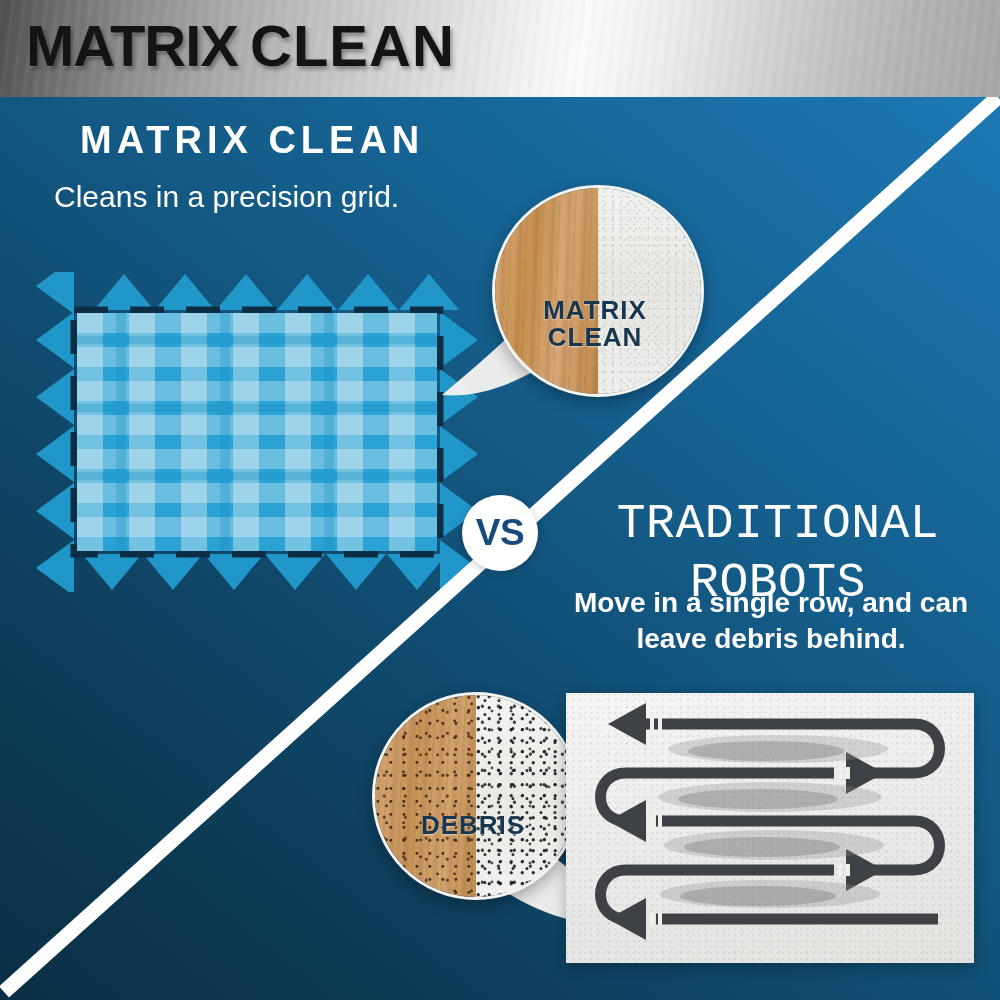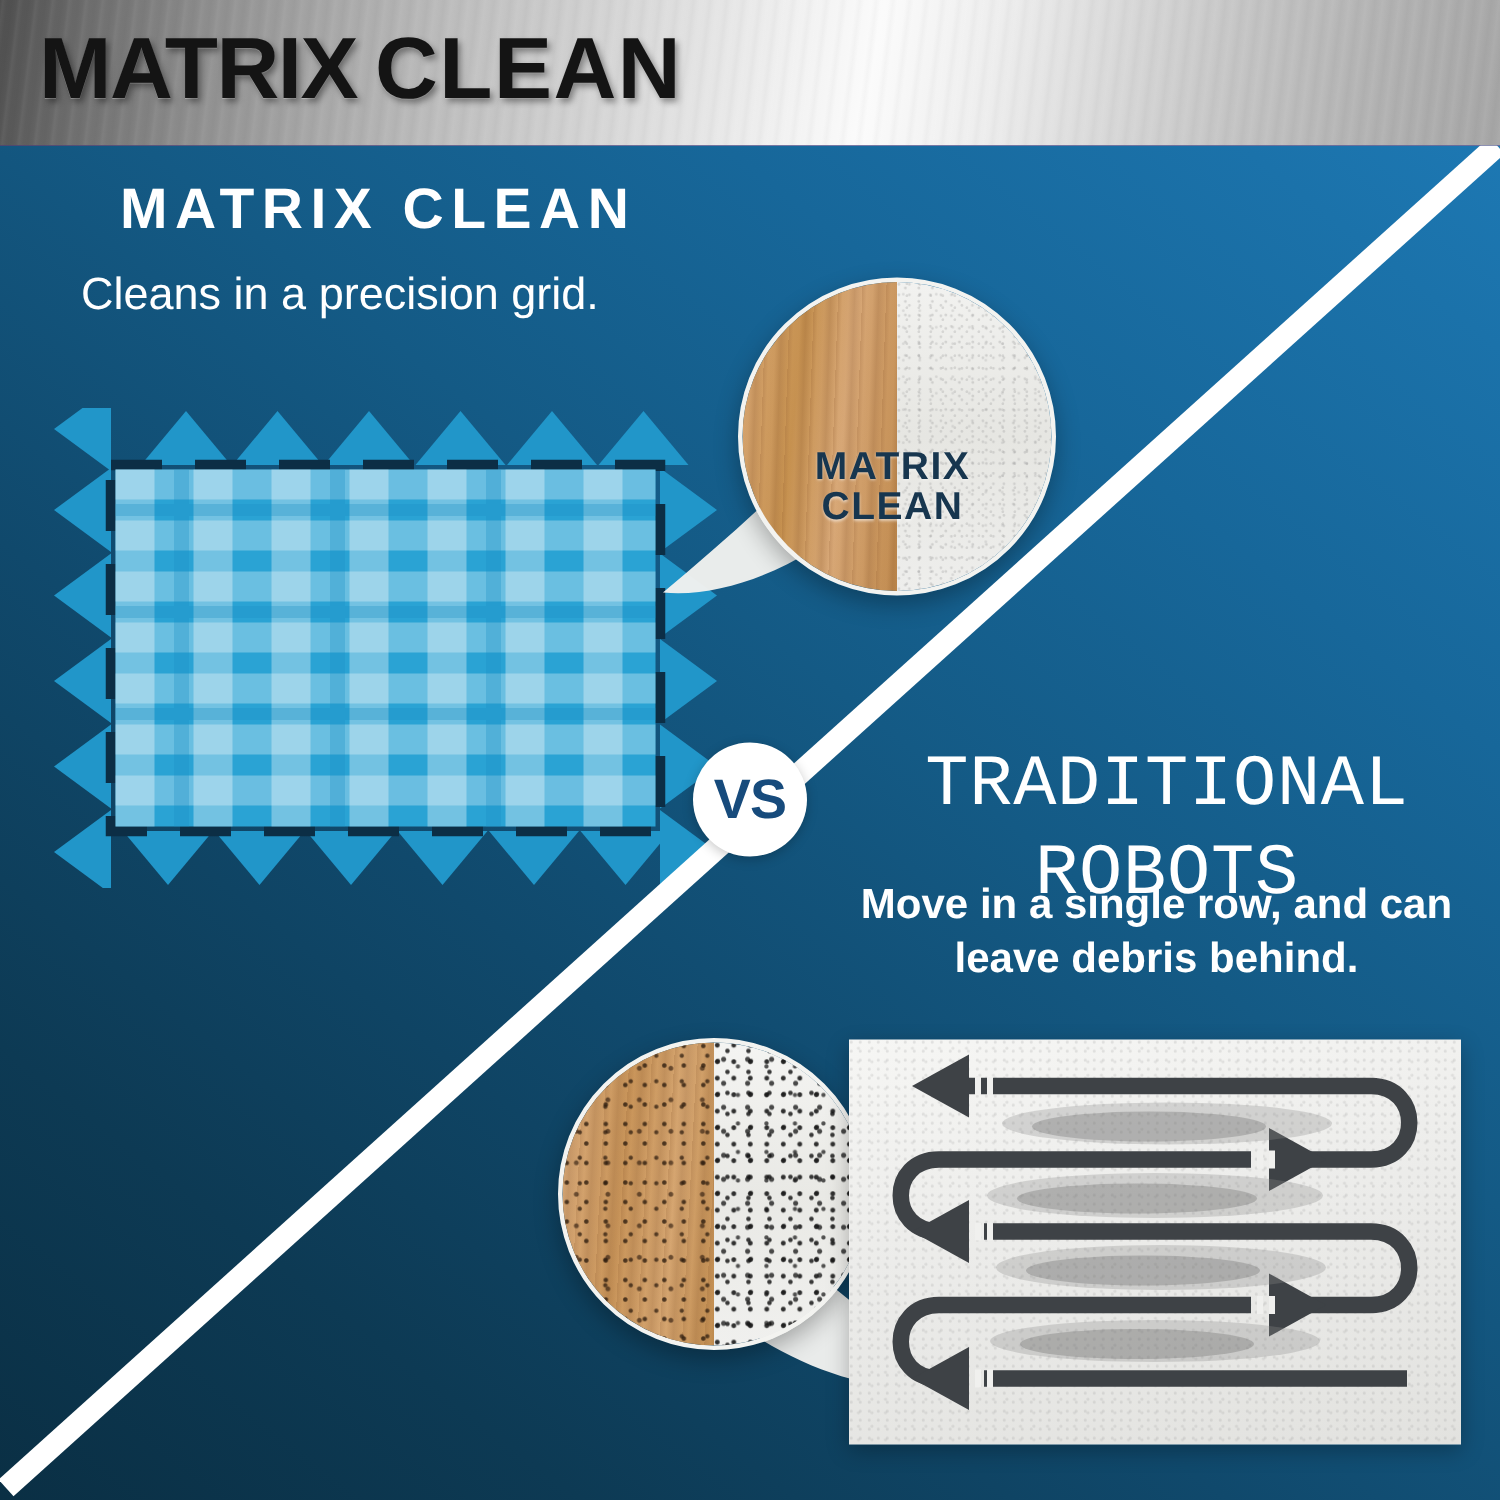--- a/index.html
+++ b/index.html
@@ -364,20 +364,21 @@
 
     <div class="callout" style="left:362px; top:595px; width:250px; height:250px;">
 
       <svg width="300" height="250" viewBox="0 0 300 250" style="position:absolute;left:20px;top:36px;overflow:visible;">
         <path d="M 96 66 C 146 108, 200 152, 256 196 C 208 204, 150 186, 104 150 Z" fill="#f1f1ee" opacity="0.97"></path>
       </svg>
       <div class="circle" style="left:10px; top:0; width:202px; height:202px;">
         <div class="wood-dirty"></div>
         <div class="carpet-dirty"></div>
       </div>
+      <div class="badge-text" style="left:10px; top:120px; width:202px; font-size:26px; letter-spacing:1px;">DEBRIS</div>
     </div>
 
     <div class="path-diagram">
       <div class="path-bg"></div>
       <svg width="408" height="270" viewBox="0 0 408 270" style="position:absolute;left:0;top:0;">
         <g stroke="#3e4246" stroke-width="11" fill="none" stroke-linecap="butt">
 
           <path d="M 72 31 L 348 31 C 382 31, 382 80, 348 80 L 290 80"></path>
 
           <path d="M 268 80 L 60 80 C 26 80, 26 128, 60 128 L 72 128"></path>

